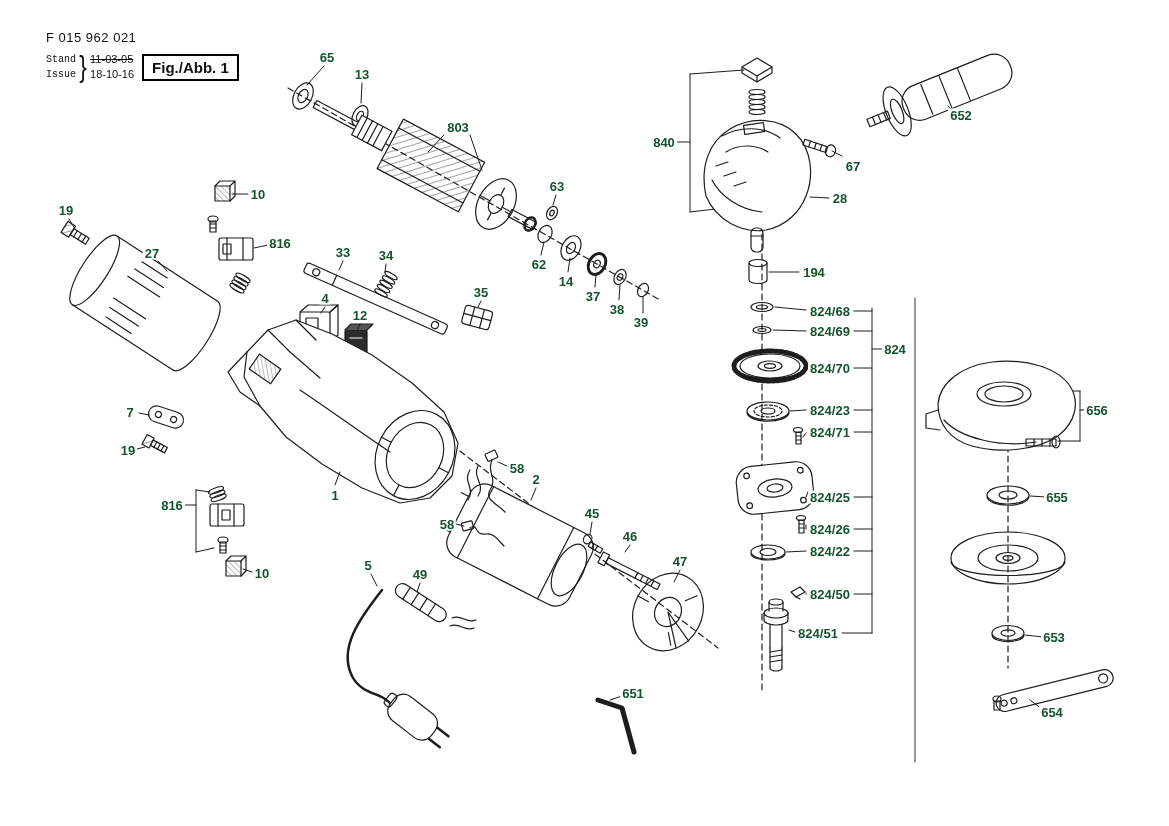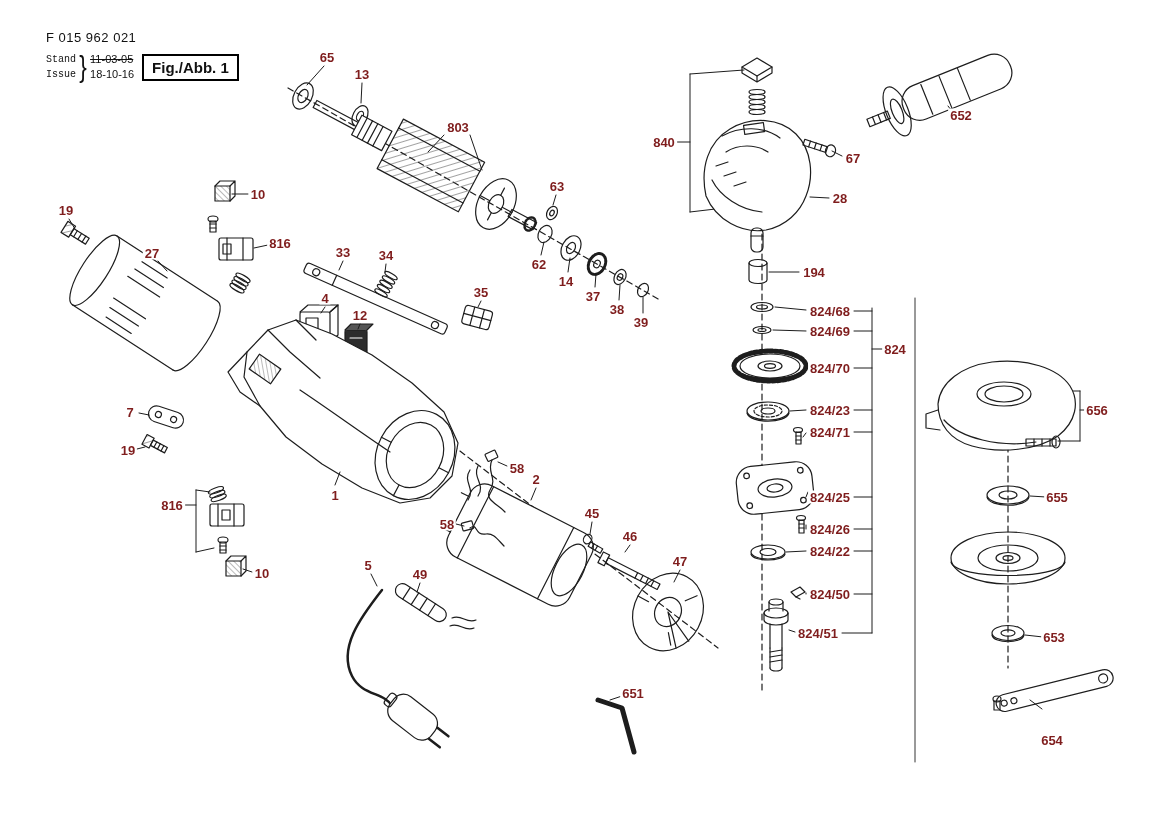--- a/index.html
+++ b/index.html
@@ -3,21 +3,21 @@
 <meta charset="utf-8">
 <style>
   html,body{margin:0;padding:0;background:#e8e8e8;}
   .canvas{position:relative;width:1169px;height:826px;background:#ffffff;overflow:hidden;
           font-family:"Liberation Sans",sans-serif;color:#111;}
   .canvas > svg{position:absolute;left:0;top:0;}
   svg .dash{stroke-dasharray:6 4;}
   #label-layer{position:absolute;left:0;top:0;width:100%;height:100%;pointer-events:none;}
   .part-label{position:absolute;transform:translate(-50%,-50%);
               font-weight:bold;font-size:13px;line-height:1;white-space:nowrap;
-              background:#fff;padding:0 2px;color:#7f1d1d;}
+              background:#fff;padding:0 2px;color:#14532d;}
   
   .titleblock{position:absolute;left:46px;top:30px;}
   .partnum{font-size:13px;letter-spacing:.5px;margin-bottom:5px;}
   .issue-row{display:flex;align-items:center;}
   .issue-labels div{font-size:10px;line-height:15px;font-family:Liberation Mono, monospace;}
   .brace{font-size:30px;font-weight:300;margin:0 2px;transform:scaleX(.75);}
   .dates div{font-size:11px;line-height:15px;}
   .strike{text-decoration:line-through;}
   .figbox{border:2px solid #000;padding:3px 8px;font-weight:bold;font-size:15px;margin-left:8px;background:#fff;}
   
@@ -522,39 +522,39 @@
       <span class="part-label" style="left: 327px; top: 57px;">65</span>
       <span class="part-label" style="left: 362px; top: 74px;">13</span>
       <span class="part-label" style="left: 458px; top: 127px;">803</span>
       <span class="part-label" style="left: 557px; top: 186px;">63</span>
       <span class="part-label" style="left: 539px; top: 264px;">62</span>
       <span class="part-label" style="left: 566px; top: 281px;">14</span>
       <span class="part-label" style="left: 593px; top: 296px;">37</span>
       <span class="part-label" style="left: 617px; top: 309px;">38</span>
       <span class="part-label" style="left: 641px; top: 322px;">39</span>
       <span class="part-label" style="left: 664px; top: 142px;">840</span>
-      <span class="part-label" style="left: 853px; top: 158px;">67</span>
+      <span class="part-label" style="left: 853px; top: 166px;">67</span>
       <span class="part-label" style="left: 840px; top: 198px;">28</span>
       <span class="part-label" style="left: 961px; top: 115px;">652</span>
       <span class="part-label" style="left: 814px; top: 272px;">194</span>
       <span class="part-label" style="left: 830px; top: 311px;">824/68</span>
       <span class="part-label" style="left: 830px; top: 331px;">824/69</span>
       <span class="part-label" style="left: 830px; top: 368px;">824/70</span>
       <span class="part-label" style="left: 830px; top: 410px;">824/23</span>
       <span class="part-label" style="left: 830px; top: 432px;">824/71</span>
       <span class="part-label" style="left: 830px; top: 497px;">824/25</span>
       <span class="part-label" style="left: 830px; top: 529px;">824/26</span>
       <span class="part-label" style="left: 830px; top: 551px;">824/22</span>
       <span class="part-label" style="left: 830px; top: 594px;">824/50</span>
       <span class="part-label" style="left: 818px; top: 633px;">824/51</span>
       <span class="part-label" style="left: 895px; top: 349px;">824</span>
       <span class="part-label" style="left: 1097px; top: 410px;">656</span>
       <span class="part-label" style="left: 1057px; top: 497px;">655</span>
       <span class="part-label" style="left: 1054px; top: 637px;">653</span>
-      <span class="part-label" style="left: 1052px; top: 712px; margin-top: 28px;">654</span>
+      <span class="part-label" style="left: 1052px; top: 712px;">654</span>
       <span class="part-label" style="left: 66px; top: 210px;">19</span>
       <span class="part-label" style="left: 152px; top: 253px;">27</span>
       <span class="part-label" style="left: 258px; top: 194px;">10</span>
       <span class="part-label" style="left: 280px; top: 243px;">816</span>
       <span class="part-label" style="left: 343px; top: 252px;">33</span>
       <span class="part-label" style="left: 386px; top: 255px;">34</span>
       <span class="part-label" style="left: 325px; top: 298px;">4</span>
       <span class="part-label" style="left: 360px; top: 315px;">12</span>
       <span class="part-label" style="left: 481px; top: 292px;">35</span>
       <span class="part-label" style="left: 130px; top: 412px;">7</span>

